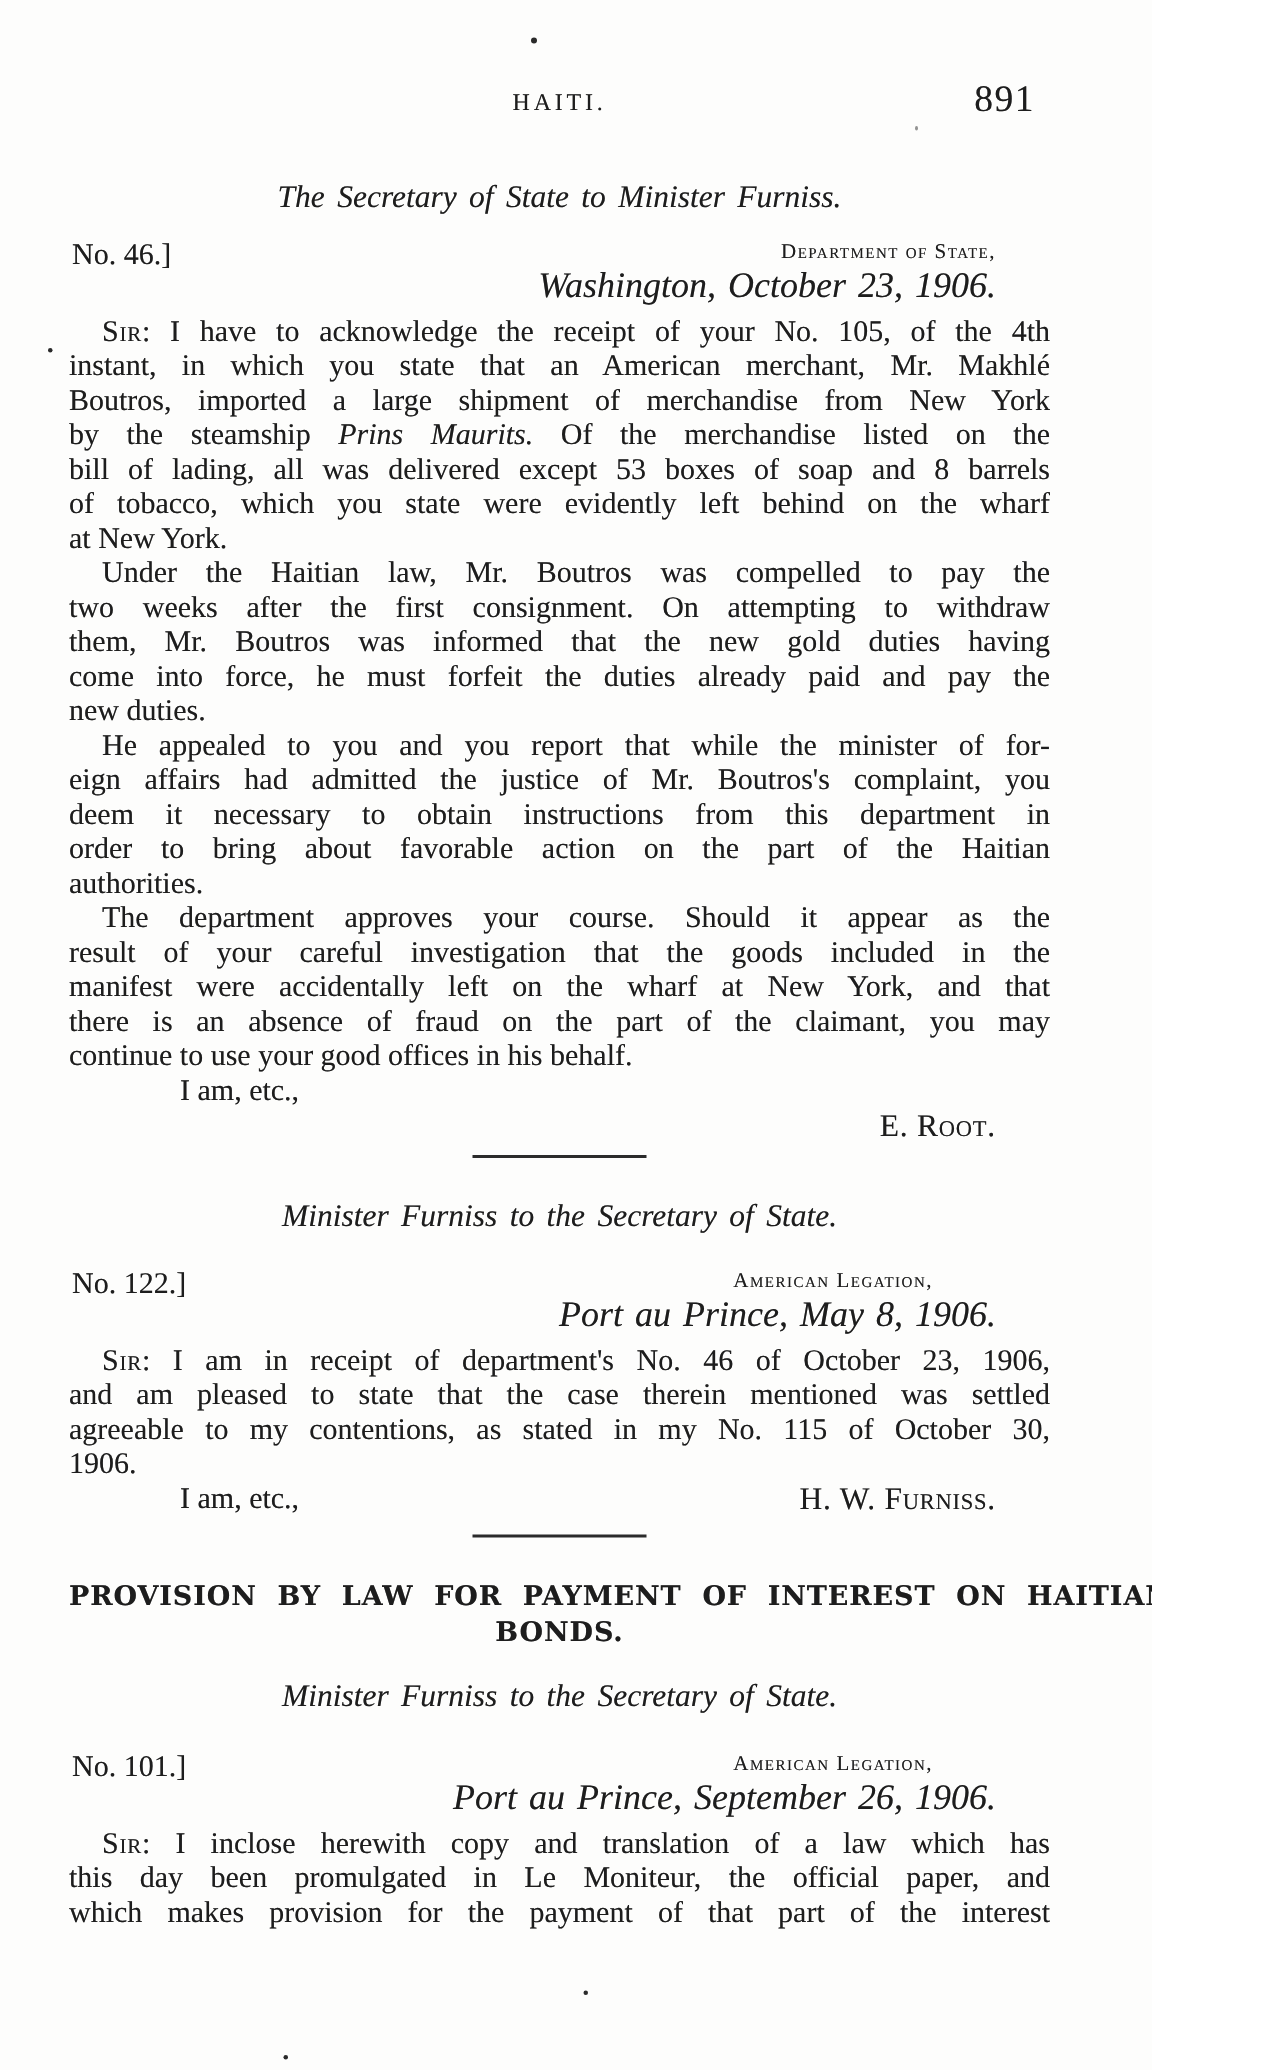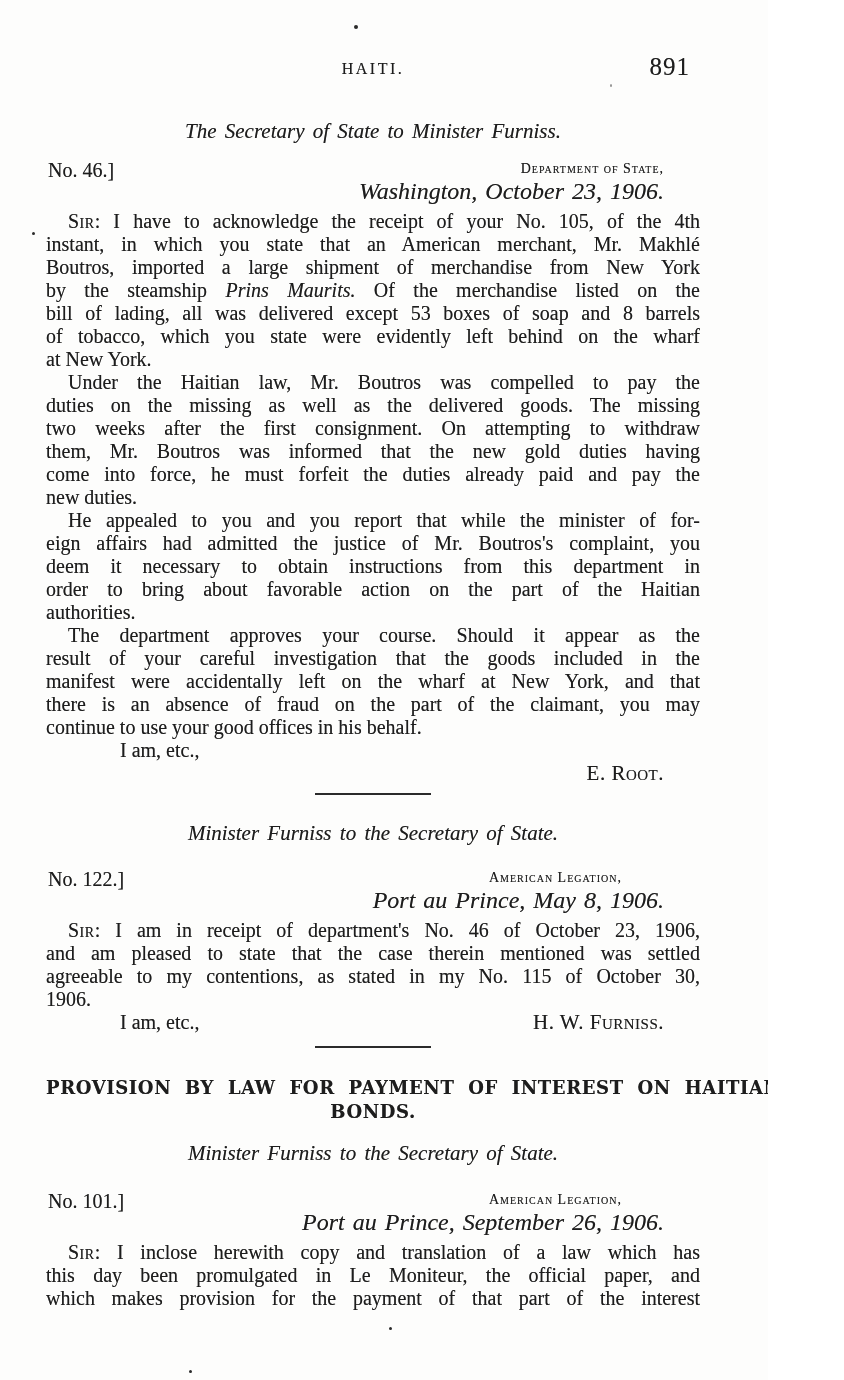--- a/index.html
+++ b/index.html
@@ -92,21 +92,20 @@
   <div class="par">
     <div class="line jl ind"><span class="sc">Sir</span><span>: I have to acknowledge the receipt of your No. 105, of the 4th</span></div>
     <div class="line jl">instant, in which you state that an American merchant, Mr. Makhlé</div>
     <div class="line jl">Boutros, imported a large shipment of merchandise from New York</div>
     <div class="line jl"><span>by the steamship </span><span class="ship">Prins Maurits.</span><span> Of the merchandise listed on the</span></div>
     <div class="line jl">bill of lading, all was delivered except 53 boxes of soap and 8 barrels</div>
     <div class="line jl">of tobacco, which you state were evidently left behind on the wharf</div>
     <div class="line">at New York.</div>
 
     <div class="line jl ind">Under the Haitian law, Mr. Boutros was compelled to pay the</div>
-    <div class="line jl">duties on the missing as well as the delivered goods. The missing</div>
     <div class="line jl">two weeks after the first consignment. On attempting to withdraw</div>
     <div class="line jl">them, Mr. Boutros was informed that the new gold duties having</div>
     <div class="line jl">come into force, he must forfeit the duties already paid and pay the</div>
     <div class="line">new duties.</div>
 
     <div class="line jl ind">He appealed to you and you report that while the minister of for-</div>
     <div class="line jl">eign affairs had admitted the justice of Mr. Boutros's complaint, you</div>
     <div class="line jl">deem it necessary to obtain instructions from this department in</div>
     <div class="line jl">order to bring about favorable action on the part of the Haitian</div>
     <div class="line">authorities.</div>

